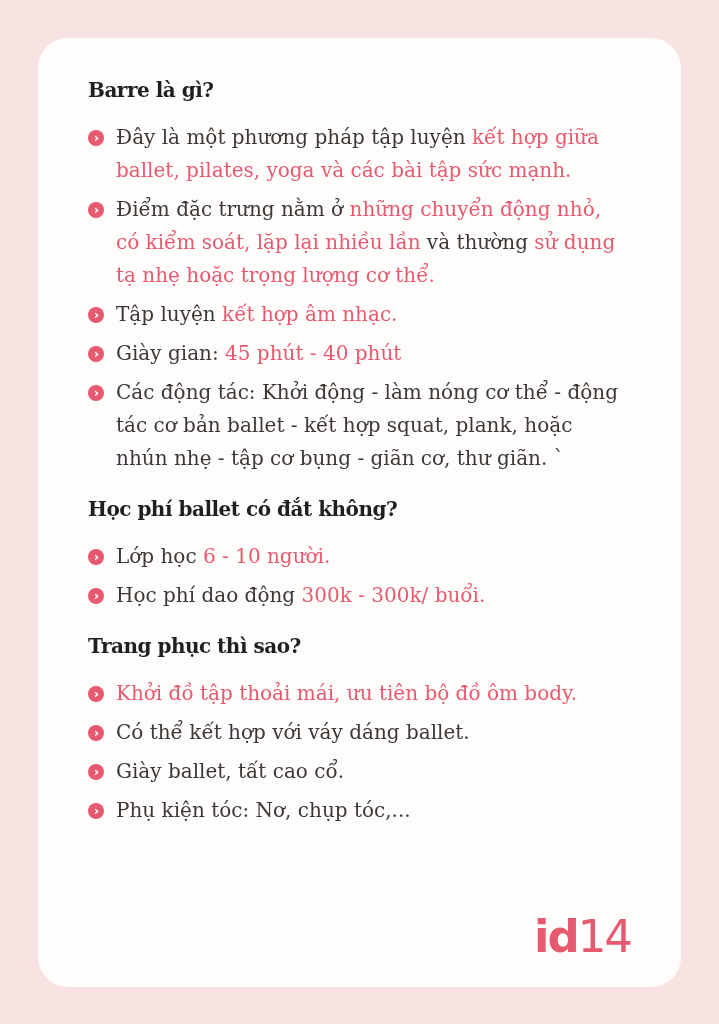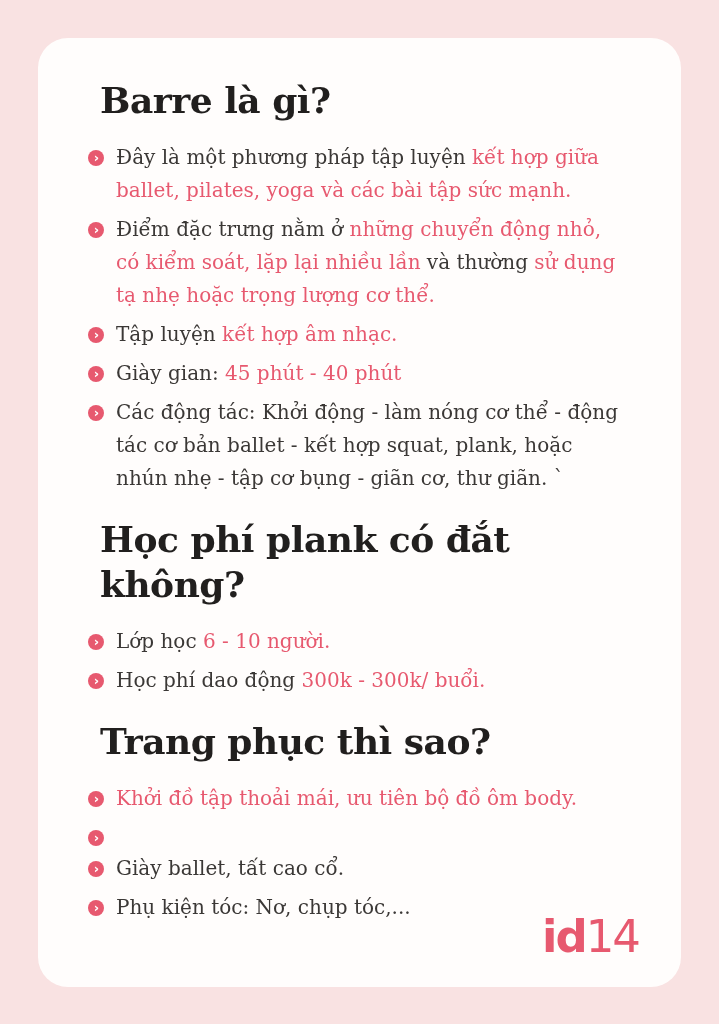--- a/index.html
+++ b/index.html
@@ -19,22 +19,22 @@
     left: 38px;
     top: 38px;
     width: 643px;
     height: 949px;
     background: var(--card-bg, #fffdfc);
     border-radius: 30px;
     box-sizing: border-box;
     padding: 40px 44px 30px 50px;
   }
   .section-heading {
-    margin: 22px 0 18px 12px;
-    font-size: 36px;
+    margin: 22px 0 18px 0;
+    font-size: 20px;
     font-weight: 700;
     letter-spacing: -0.5px;
     line-height: 1.25;
     color: var(--heading-color, #211f1e);
   }
   section:first-child .section-heading {
     margin-top: 0;
   }
   ul.bullet-list {
     list-style: none;
@@ -67,21 +67,21 @@
     max-width: 510px;
     font-size: 20px;
     line-height: 33px;
     color: var(--body-color, #3b3836);
   }
   li.list-item p .accent {
     color: var(--accent, #e7596f);
   }
   .logo {
     position: absolute;
-    right: 42px;
+    right: 50px;
     bottom: 28px;
     color: var(--accent, #e7596f);
     font-family: "DejaVu Sans", "Liberation Sans", sans-serif;
     font-size: 45px;
     line-height: 1;
     letter-spacing: -2px;
     user-select: none;
   }
   .logo .logo-bold {
     font-weight: 800;
@@ -118,41 +118,42 @@
             <span class="bullet">›</span>
             <p><span class="plain">Giày gian: </span><span class="accent">45 phút - 40 phút</span></p>
           </li>
           <li class="list-item">
             <span class="bullet">›</span>
             <p><span class="plain">Các động tác: Khởi động - làm nóng cơ thể - động tác cơ bản ballet - kết hợp squat, plank, hoặc nhún nhẹ - tập cơ bụng - giãn cơ, thư giãn. ˋ</span></p>
           </li>
         </ul>
       </section>
       <section>
-        <h2 class="section-heading">Học phí plank có đắt không?</h2>
+        <h2 class="section-heading">Học phí ballet có đắt không?</h2>
         <ul class="bullet-list">
           <li class="list-item">
             <span class="bullet">›</span>
             <p><span class="plain">Lớp học </span><span class="accent">6 - 10 người.</span></p>
           </li>
           <li class="list-item">
             <span class="bullet">›</span>
             <p><span class="plain">Học phí dao động </span><span class="accent">300k - 300k/ buổi.</span></p>
           </li>
         </ul>
       </section>
       <section>
         <h2 class="section-heading">Trang phục thì sao?</h2>
         <ul class="bullet-list">
           <li class="list-item">
             <span class="bullet">›</span>
             <p><span class="accent">Khởi đồ tập thoải mái, ưu tiên bộ đồ ôm body.</span></p>
           </li>
           <li class="list-item">
             <span class="bullet">›</span>
+            <p><span class="plain">Có thể kết hợp với váy dáng ballet.</span></p>
           </li>
           <li class="list-item">
             <span class="bullet">›</span>
             <p><span class="plain">Giày ballet, tất cao cổ.</span></p>
           </li>
           <li class="list-item">
             <span class="bullet">›</span>
             <p><span class="plain">Phụ kiện tóc: Nơ, chụp tóc,...</span></p>
           </li>
         </ul>

